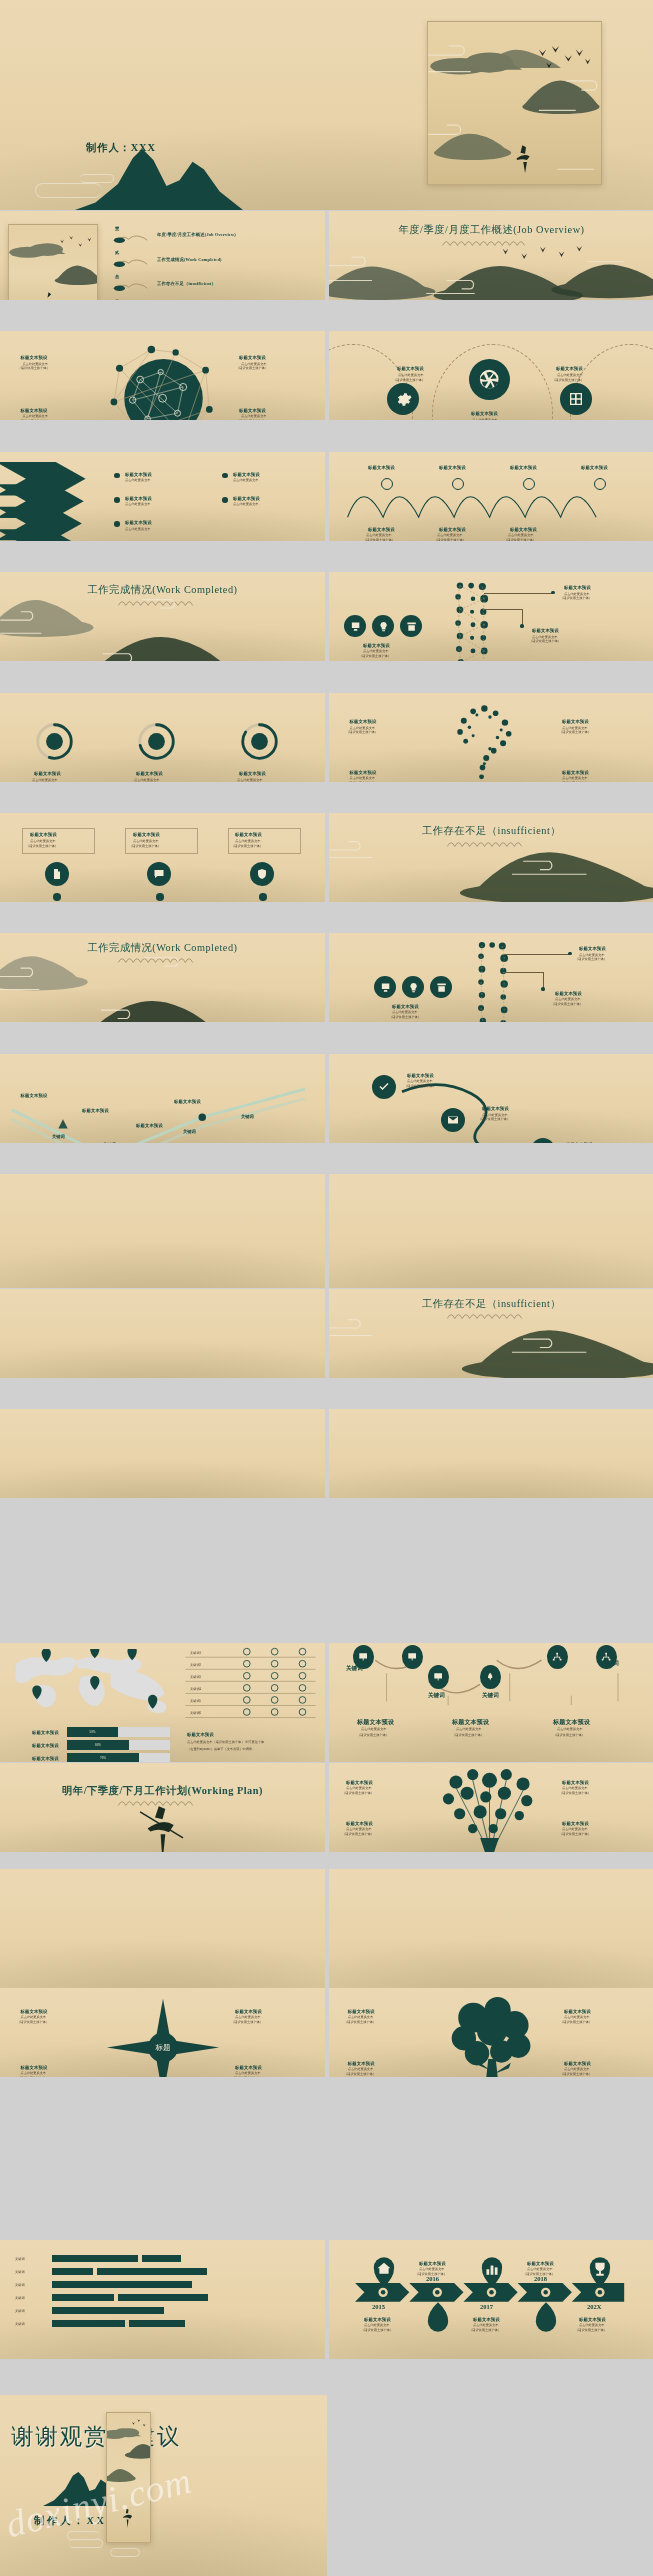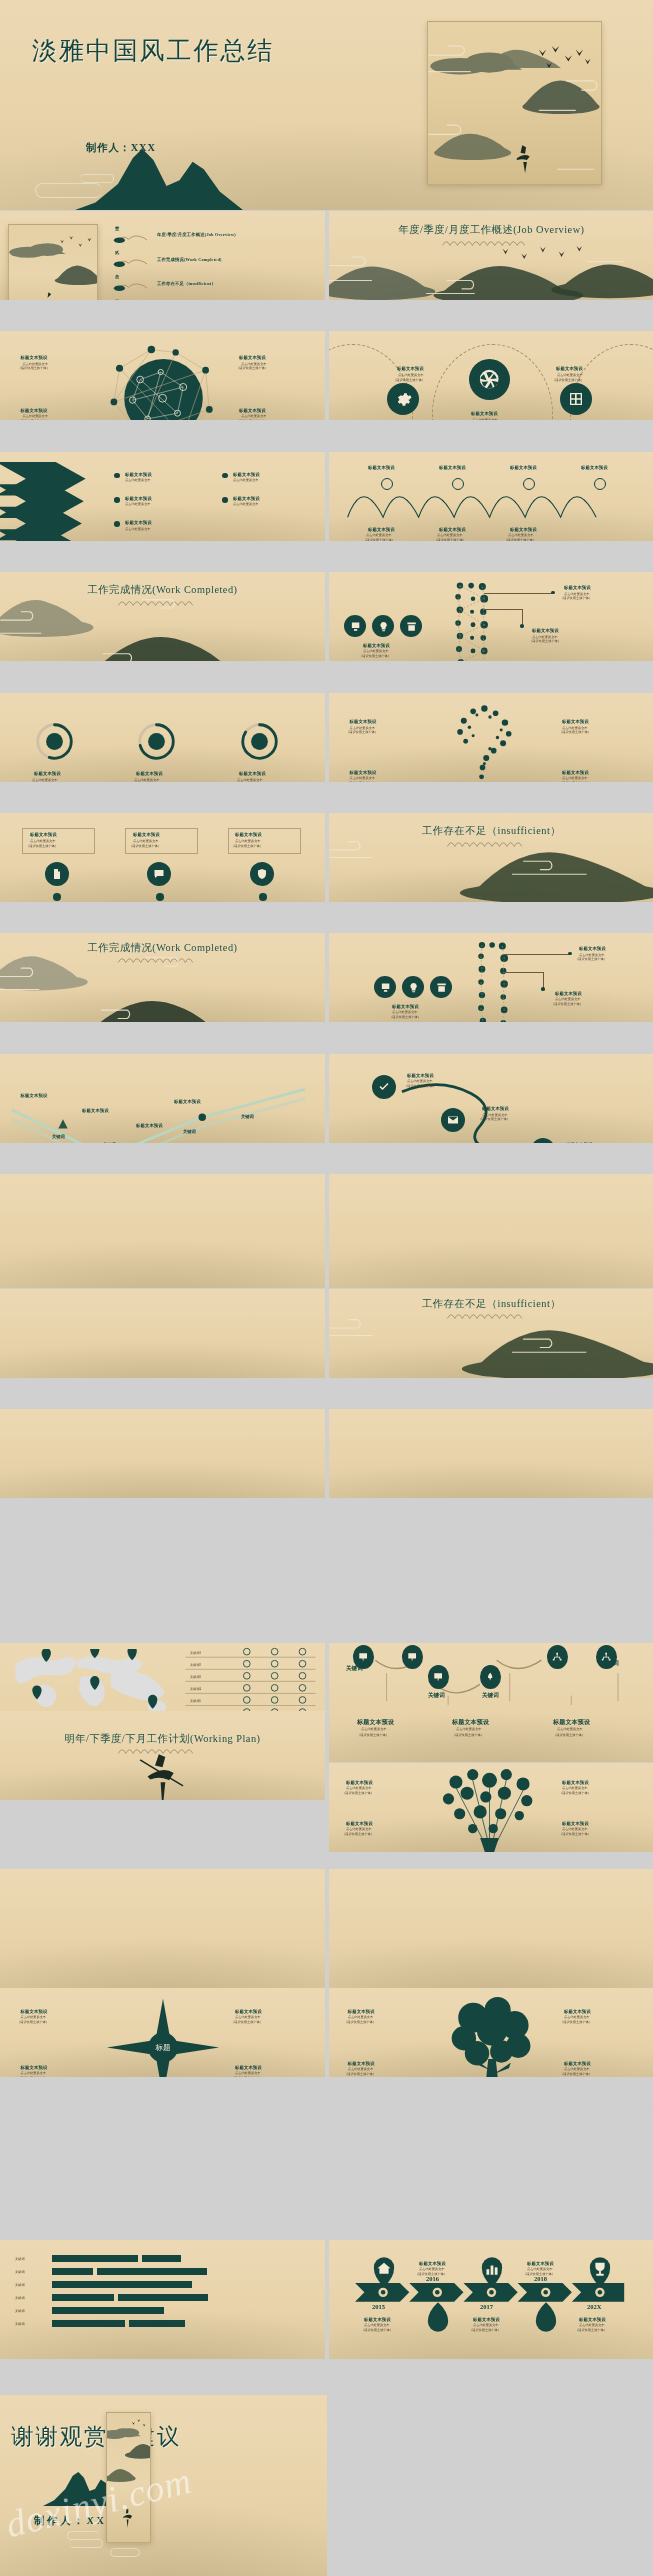--- a/index.html
+++ b/index.html
@@ -113,21 +113,20 @@
     <div class="cloudline" style="left:35px;top:183px;width:67px;height:15px;border-right:none;"></div>
     <div class="cloudline" style="left:80px;top:174px;width:34px;height:9.3px;border-left:none;"></div>
     <div class="cloudline" style="left:117px;top:201px;width:73px;height:10.3px;"></div>
 
     <div class="ink-mtn" style="left:75px;top:147px;width:168px;height:63px;">
       <svg viewBox="0 0 180 68" preserveAspectRatio="none">
         <path d="M0 68 L22 60 L46 40 L62 12 L72 2 L84 14 L98 42 L112 36 L126 16 L138 24 L155 48 L180 68 Z" fill="#14463f"></path>
       </svg>
     </div>
 
-    <div class="title-main" style="left:32px;top:34px;">淡雅中国风工作总结</div>
     <div class="subtitle-main" style="left:86px;top:141px;">制作人：XXX</div>
 
     <div class="scroll-card" style="left:427px;top:20.5px;width:175px;height:164px;">
       <div style="position:absolute;inset:0;background:linear-gradient(180deg,#e7d2a6 0%,#e3cd9f 45%,#d3bc8c 100%);"></div>
       <svg viewBox="0 0 187 176" style="position:absolute;inset:0;width:100%;height:100%;">
         <g opacity=".75" fill="#4e5b49">
           <ellipse cx="34" cy="48" rx="32" ry="9"></ellipse>
           <ellipse cx="66" cy="44" rx="26" ry="11"></ellipse>
           <path d="M28 52 q18 -22 40 -16 q20 6 34 16 z"></path>
           <path d="M62 50 q20 -26 46 -18 q24 8 36 18 z" opacity=".9"></path>
@@ -976,21 +975,21 @@
     <div class="b-lbl" style="left:28px;top:90px;">（建议使用主题字体）</div>
     <div class="h-lbl" style="left:123px;top:75px;font-size:6px;">标题文本预设</div>
     <div class="b-lbl" style="left:127px;top:84px;">点击此处更换文本</div>
     <div class="b-lbl" style="left:123px;top:90px;">（建议使用主题字体）</div>
     <div class="h-lbl" style="left:224px;top:75px;font-size:6px;">标题文本预设</div>
     <div class="b-lbl" style="left:228px;top:84px;">点击此处更换文本</div>
     <div class="b-lbl" style="left:224px;top:90px;">（建议使用主题字体）</div>
   </div>
   <div class="row-line" style="top:1762px;"></div>
 
-  <div class="slide half left" style="top:1711px;">
+  <div class="slide half left" style="top:1763px;font-weight:bold;">
     <div class="paper-grad"></div>
     <div class="sec-title" style="top:20.5px;">明年/下季度/下月工作计划(Working Plan)</div>
     <svg class="squiggle" style="top:35px;width:93px;height:8.4px;" viewBox="0 0 100 9">
       <path d="M2 8 q4 -8 8 0 q4 -8 8 0 q4 -8 8 0 q4 -8 8 0 q4 -8 8 0 q4 -8 8 0 q4 -8 8 0 q4 -8 8 0 q4 -8 8 0 q4 -8 8 0" stroke="#8a7a58" fill="none" stroke-width=".7"></path>
     </svg>
     <svg style="position:absolute;left:0;top:43px;width:325px;height:77px;" viewBox="0 0 348 82">
       <defs>
           <linearGradient id="mistg" x1="0" y1="0" x2="0" y2="1">
         <stop offset="0" stop-color="#d8c49a" stop-opacity="0"></stop>
             <stop offset="1" stop-color="#b9a477" stop-opacity=".8"></stop>

